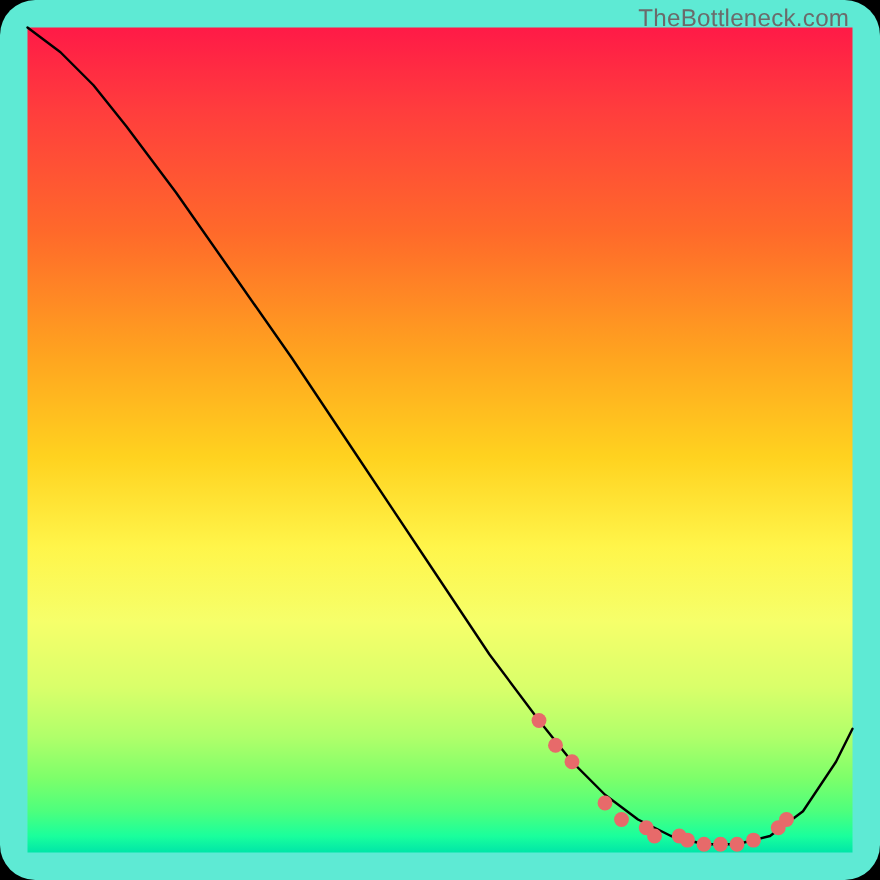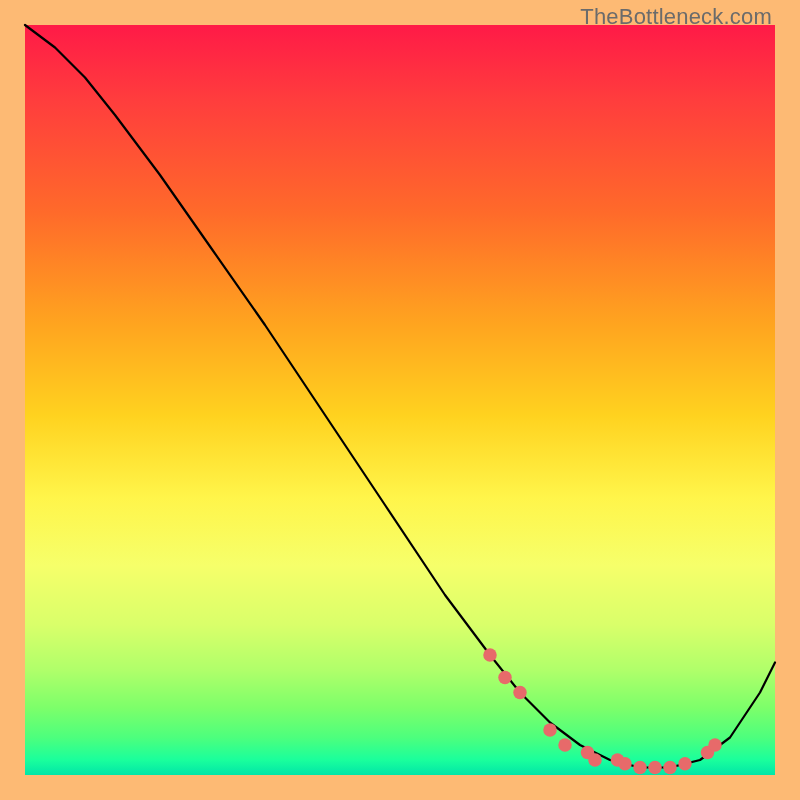--- a/index.html
+++ b/index.html
@@ -8,21 +8,22 @@
     width: 800px;
     height: 800px;
     background: #000;
     overflow: hidden;
     font-family: Arial, Helvetica, sans-serif;
   }
   .frame {
     position: relative;
     width: 800px;
     height: 800px;
-    background: #fdba74;
+    background: #5eead4;
+    border-radius: 32px;
   }
   .plot-area {
     position: absolute;
     left: 25px;
     top: 25px;
     width: 750px;
     height: 750px;
     background: linear-gradient(
       to bottom,
       #ff1a47 0%,

